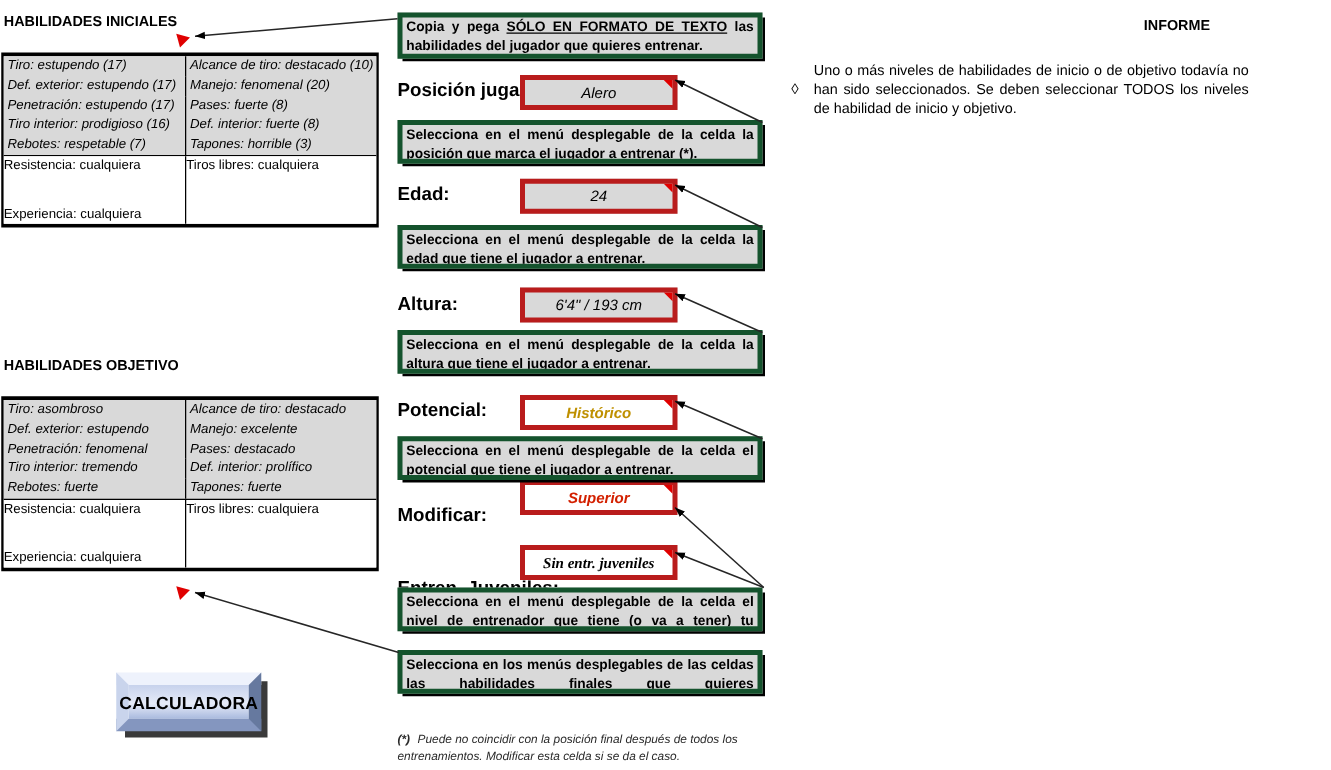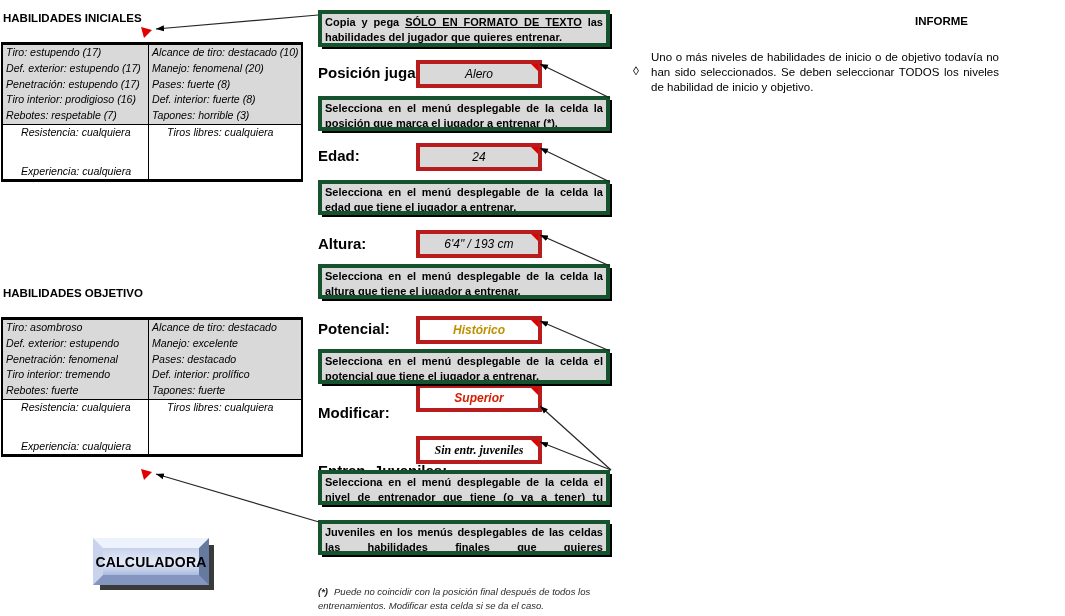--- a/index.html
+++ b/index.html
@@ -12,21 +12,21 @@
 
   
   .skill-table{
     position:absolute;left:1px;width:302px;box-sizing:border-box;
     border:2px solid #000;border-top-width:3px;border-bottom-width:3px;background:#fff;
   }
   .tbl-gray{display:grid;grid-template-columns:146px 1fr;background:#d9d9d9;border-bottom:1px solid #000;}
   .tbl-gray .cell{height:15.8px;line-height:15.8px;font-style:italic;font-size:10.6px;padding-left:3px;white-space:nowrap;overflow:visible;}
   .tbl-gray .cell.lft{border-right:1px solid #000;}
   .tbl-white{display:grid;grid-template-columns:146px 1fr;height:54px;background:#fff;}
-  .tbl-white .wcol{font-style:italic;font-size:10.6px;padding:1px 0 2px 18px;white-space:nowrap;}
+  .tbl-white .wcol{font-size:10.6px;padding:1px 0 2px 0;white-space:nowrap;}
   .tbl-white .wcol.lft{border-right:1px solid #000;display:flex;flex-direction:column;justify-content:space-between;}
 
   
   .help-box{
     position:absolute;left:318px;width:292px;box-sizing:border-box;
     background:#d9d9d9;border:4px solid #14532d;box-shadow:3px 3px 0 -1px #000;
     font-weight:bold;font-size:11px;line-height:15.4px;padding:1px 3px;
     text-align:justify;overflow:hidden;
   }
   .stretch-last{text-align-last:justify;height:35px;}
@@ -162,21 +162,21 @@
 <div class="drop-cell bg-white" style="top:436px;">
   <span class="val-bold">Sin entr. juveniles</span>
   <span class="red-corner"></span>
 </div>
 
 <div class="help-box" style="top:96px;height:35px;">Selecciona en el menú desplegable de la celda la posición que marca el jugador a entrenar (*).</div>
 <div class="help-box" style="top:180px;height:35px;">Selecciona en el menú desplegable de la celda la edad que tiene el jugador a entrenar.</div>
 <div class="help-box" style="top:264px;height:35px;">Selecciona en el menú desplegable de la celda la altura que tiene el jugador a entrenar.</div>
 <div class="help-box" style="top:349px;height:35px;">Selecciona en el menú desplegable de la celda el potencial que tiene el jugador a entrenar.</div>
 <div class="help-box stretch-last" style="top:470px;">Selecciona en el menú desplegable de la celda el nivel de entrenador que tiene (o va a tener) tu</div>
-<div class="help-box stretch-last" style="top:520px;">Juveniles en los menús desplegables de las celdas las habilidades finales que quieres</div>
+<div class="help-box stretch-last" style="top:520px;">Selecciona en los menús desplegables de las celdas las habilidades finales que quieres</div>
 
 <div class="footnote">
   <span class="mk">(*)</span><span>Puede no coincidir con la posición final después de todos los entrenamientos. Modificar esta celda si se da el caso.</span>
 </div>
 
 <div class="report-title">INFORME</div>
 <div class="report-bullet">◊</div>
 <div class="report-text">Uno o más niveles de habilidades de inicio o de objetivo todavía no han sido seleccionados. Se deben seleccionar TODOS los niveles de habilidad de inicio y objetivo.</div>
 
 <div class="calc-btn">

